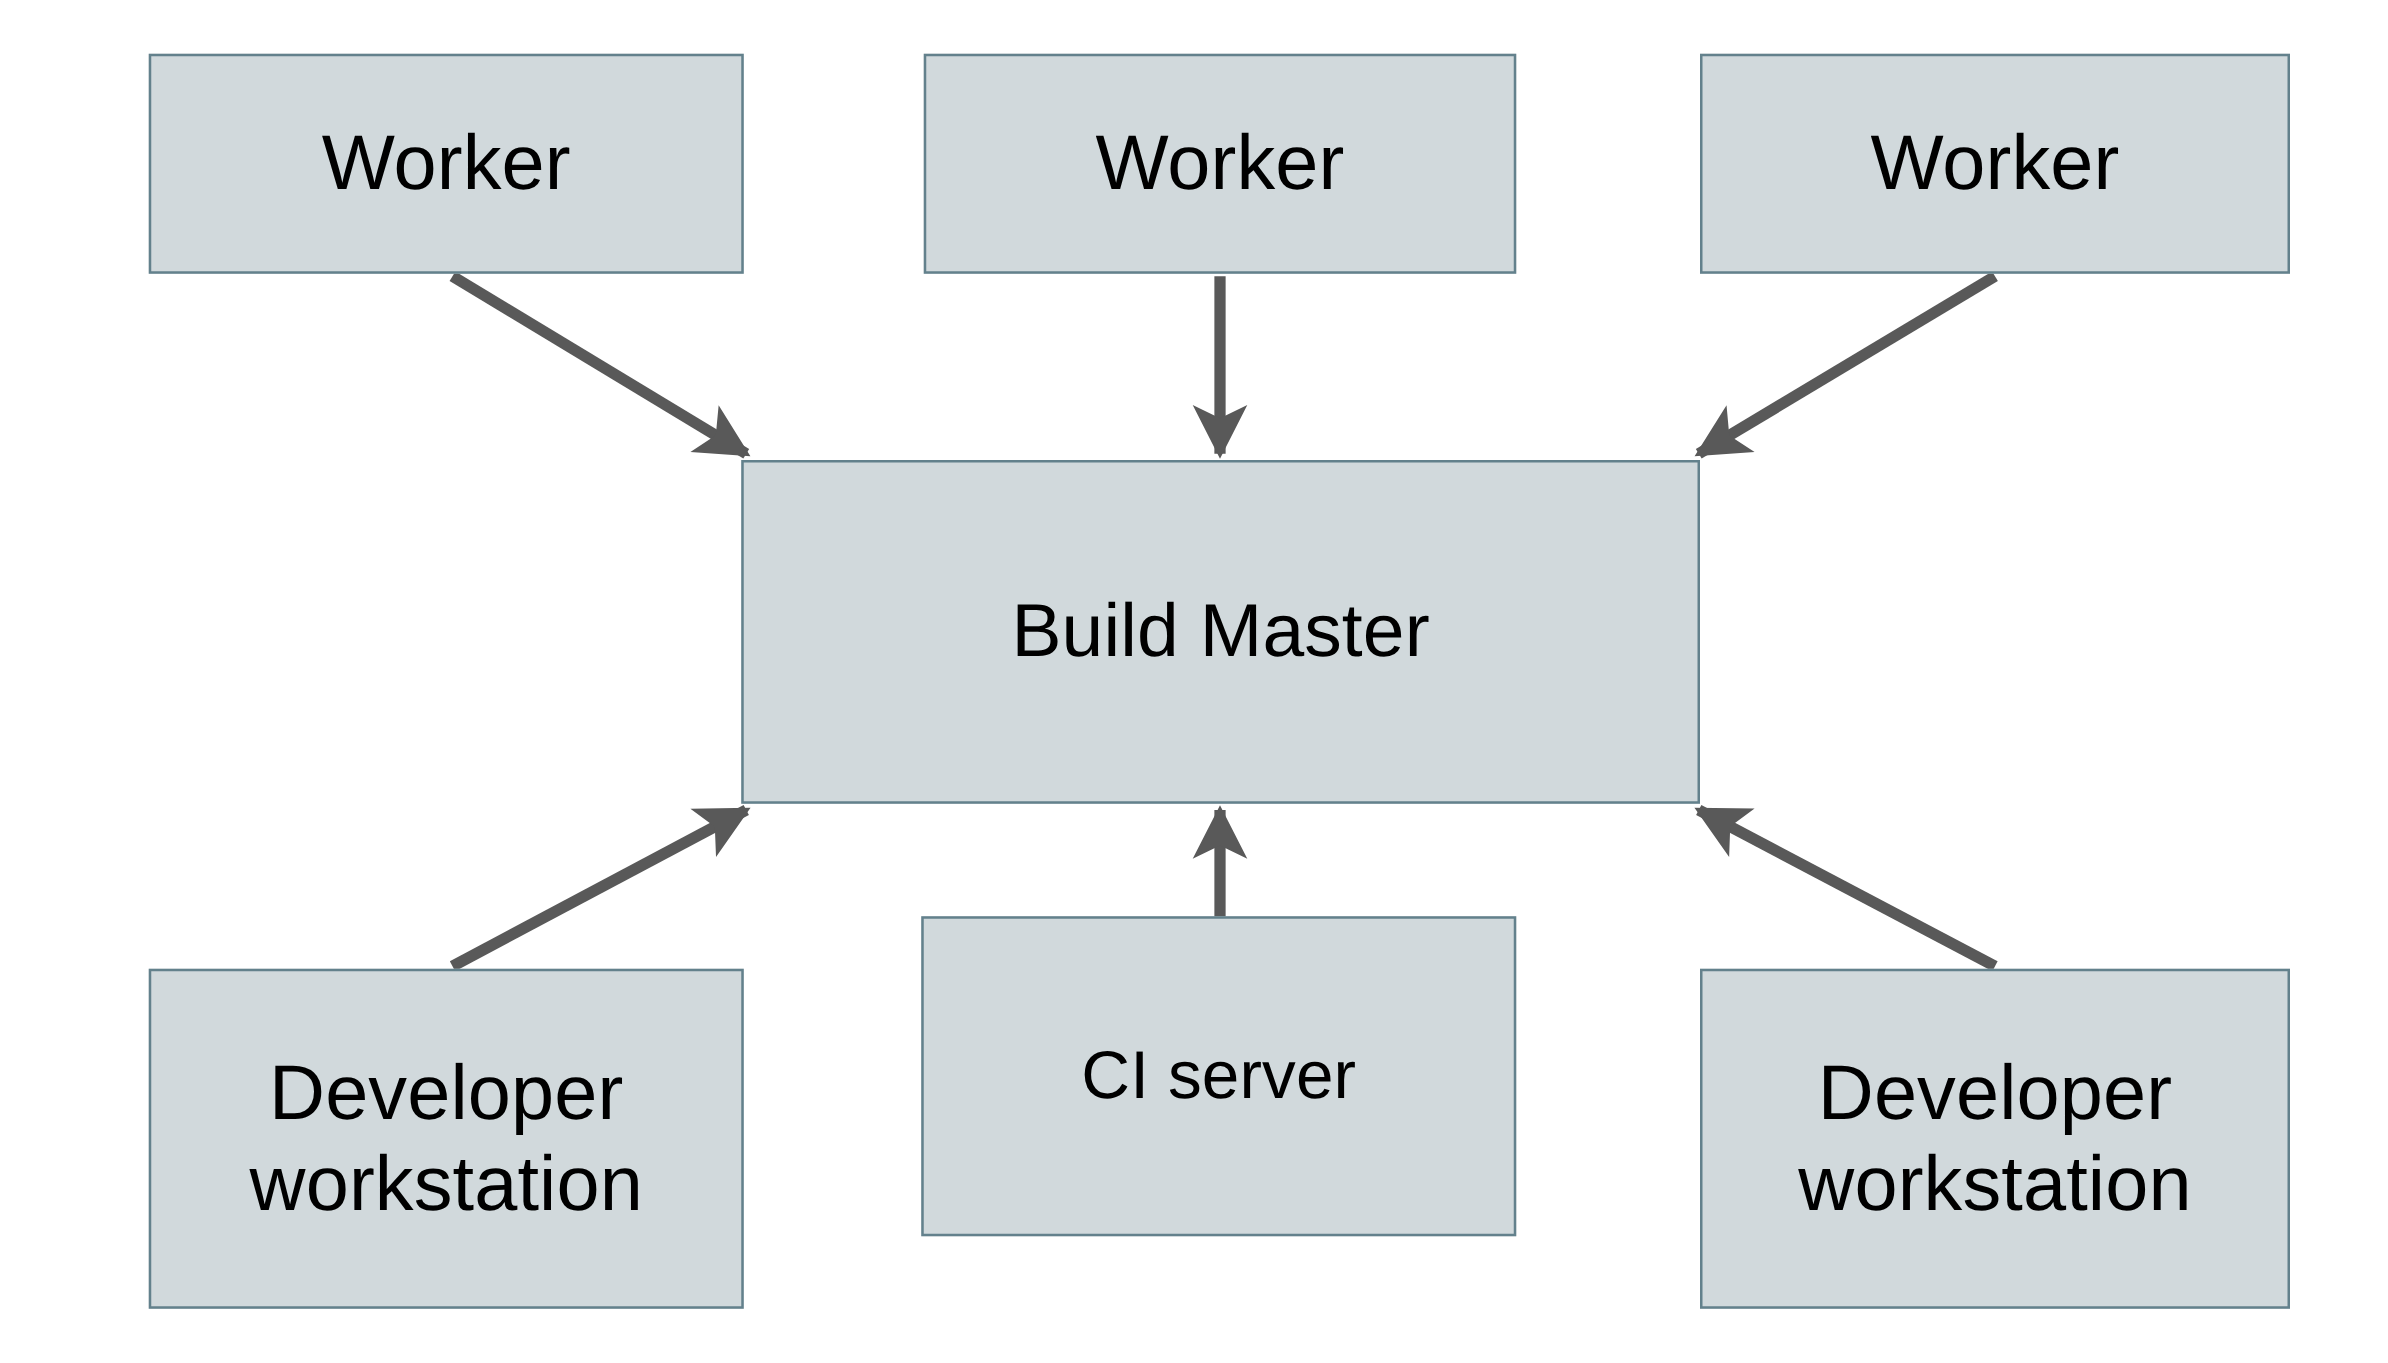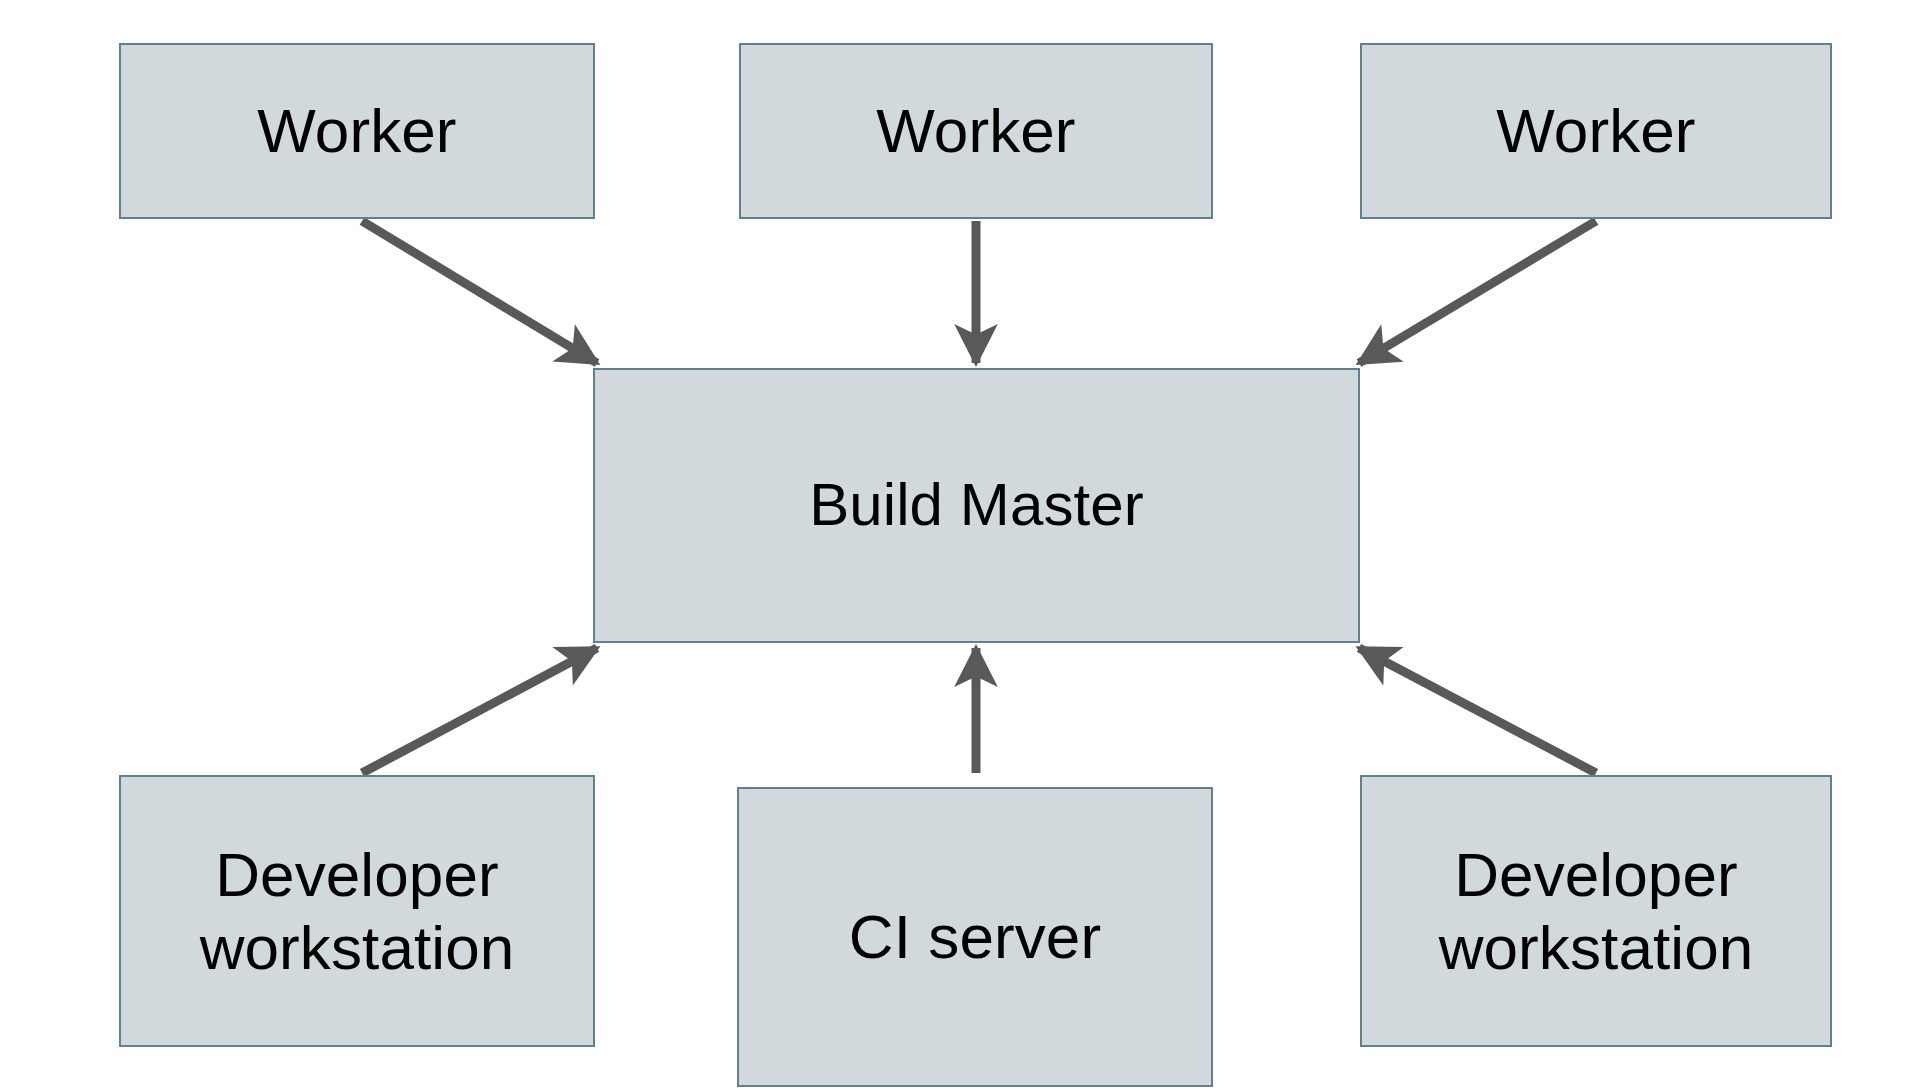--- a/index.html
+++ b/index.html
@@ -46,21 +46,21 @@
     white-space: pre-line;
   }
   
   #node-worker-1 { left: 119px; top: 43px;  width: 476px; height: 176px; font-size: 62px; }
   #node-worker-2 { left: 739px; top: 43px;  width: 474px; height: 176px; font-size: 62px; }
   #node-worker-3 { left: 1360px; top: 43px; width: 472px; height: 176px; font-size: 62px; }
   
   #node-build-master { left: 593px; top: 368px; width: 767px; height: 275px; font-size: 60px; }
   
   #node-dev-left  { left: 119px;  top: 775px; width: 476px; height: 272px; font-size: 62px; }
-  #node-ci-server { left: 737px;  top: 787px; width: 476px; height: 300px; font-size: 62px; }
+  #node-ci-server { left: 737px;  top: 733px; width: 476px; height: 256px; font-size: 54px; }
   #node-dev-right { left: 1360px; top: 775px; width: 472px; height: 272px; font-size: 62px; }
 </style>
 </head>
 <body>
 
 <div id="canvas">
 
   <svg id="edge-layer" viewBox="0 0 1910 1090" width="1910" height="1090" xmlns="http://www.w3.org/2000/svg">
     <defs>
       <marker id="arrow-head" viewBox="0 0 12 12" refX="10.6" refY="6" markerWidth="5.2" markerHeight="5.2" orient="auto-start-reverse" markerUnits="strokeWidth">

